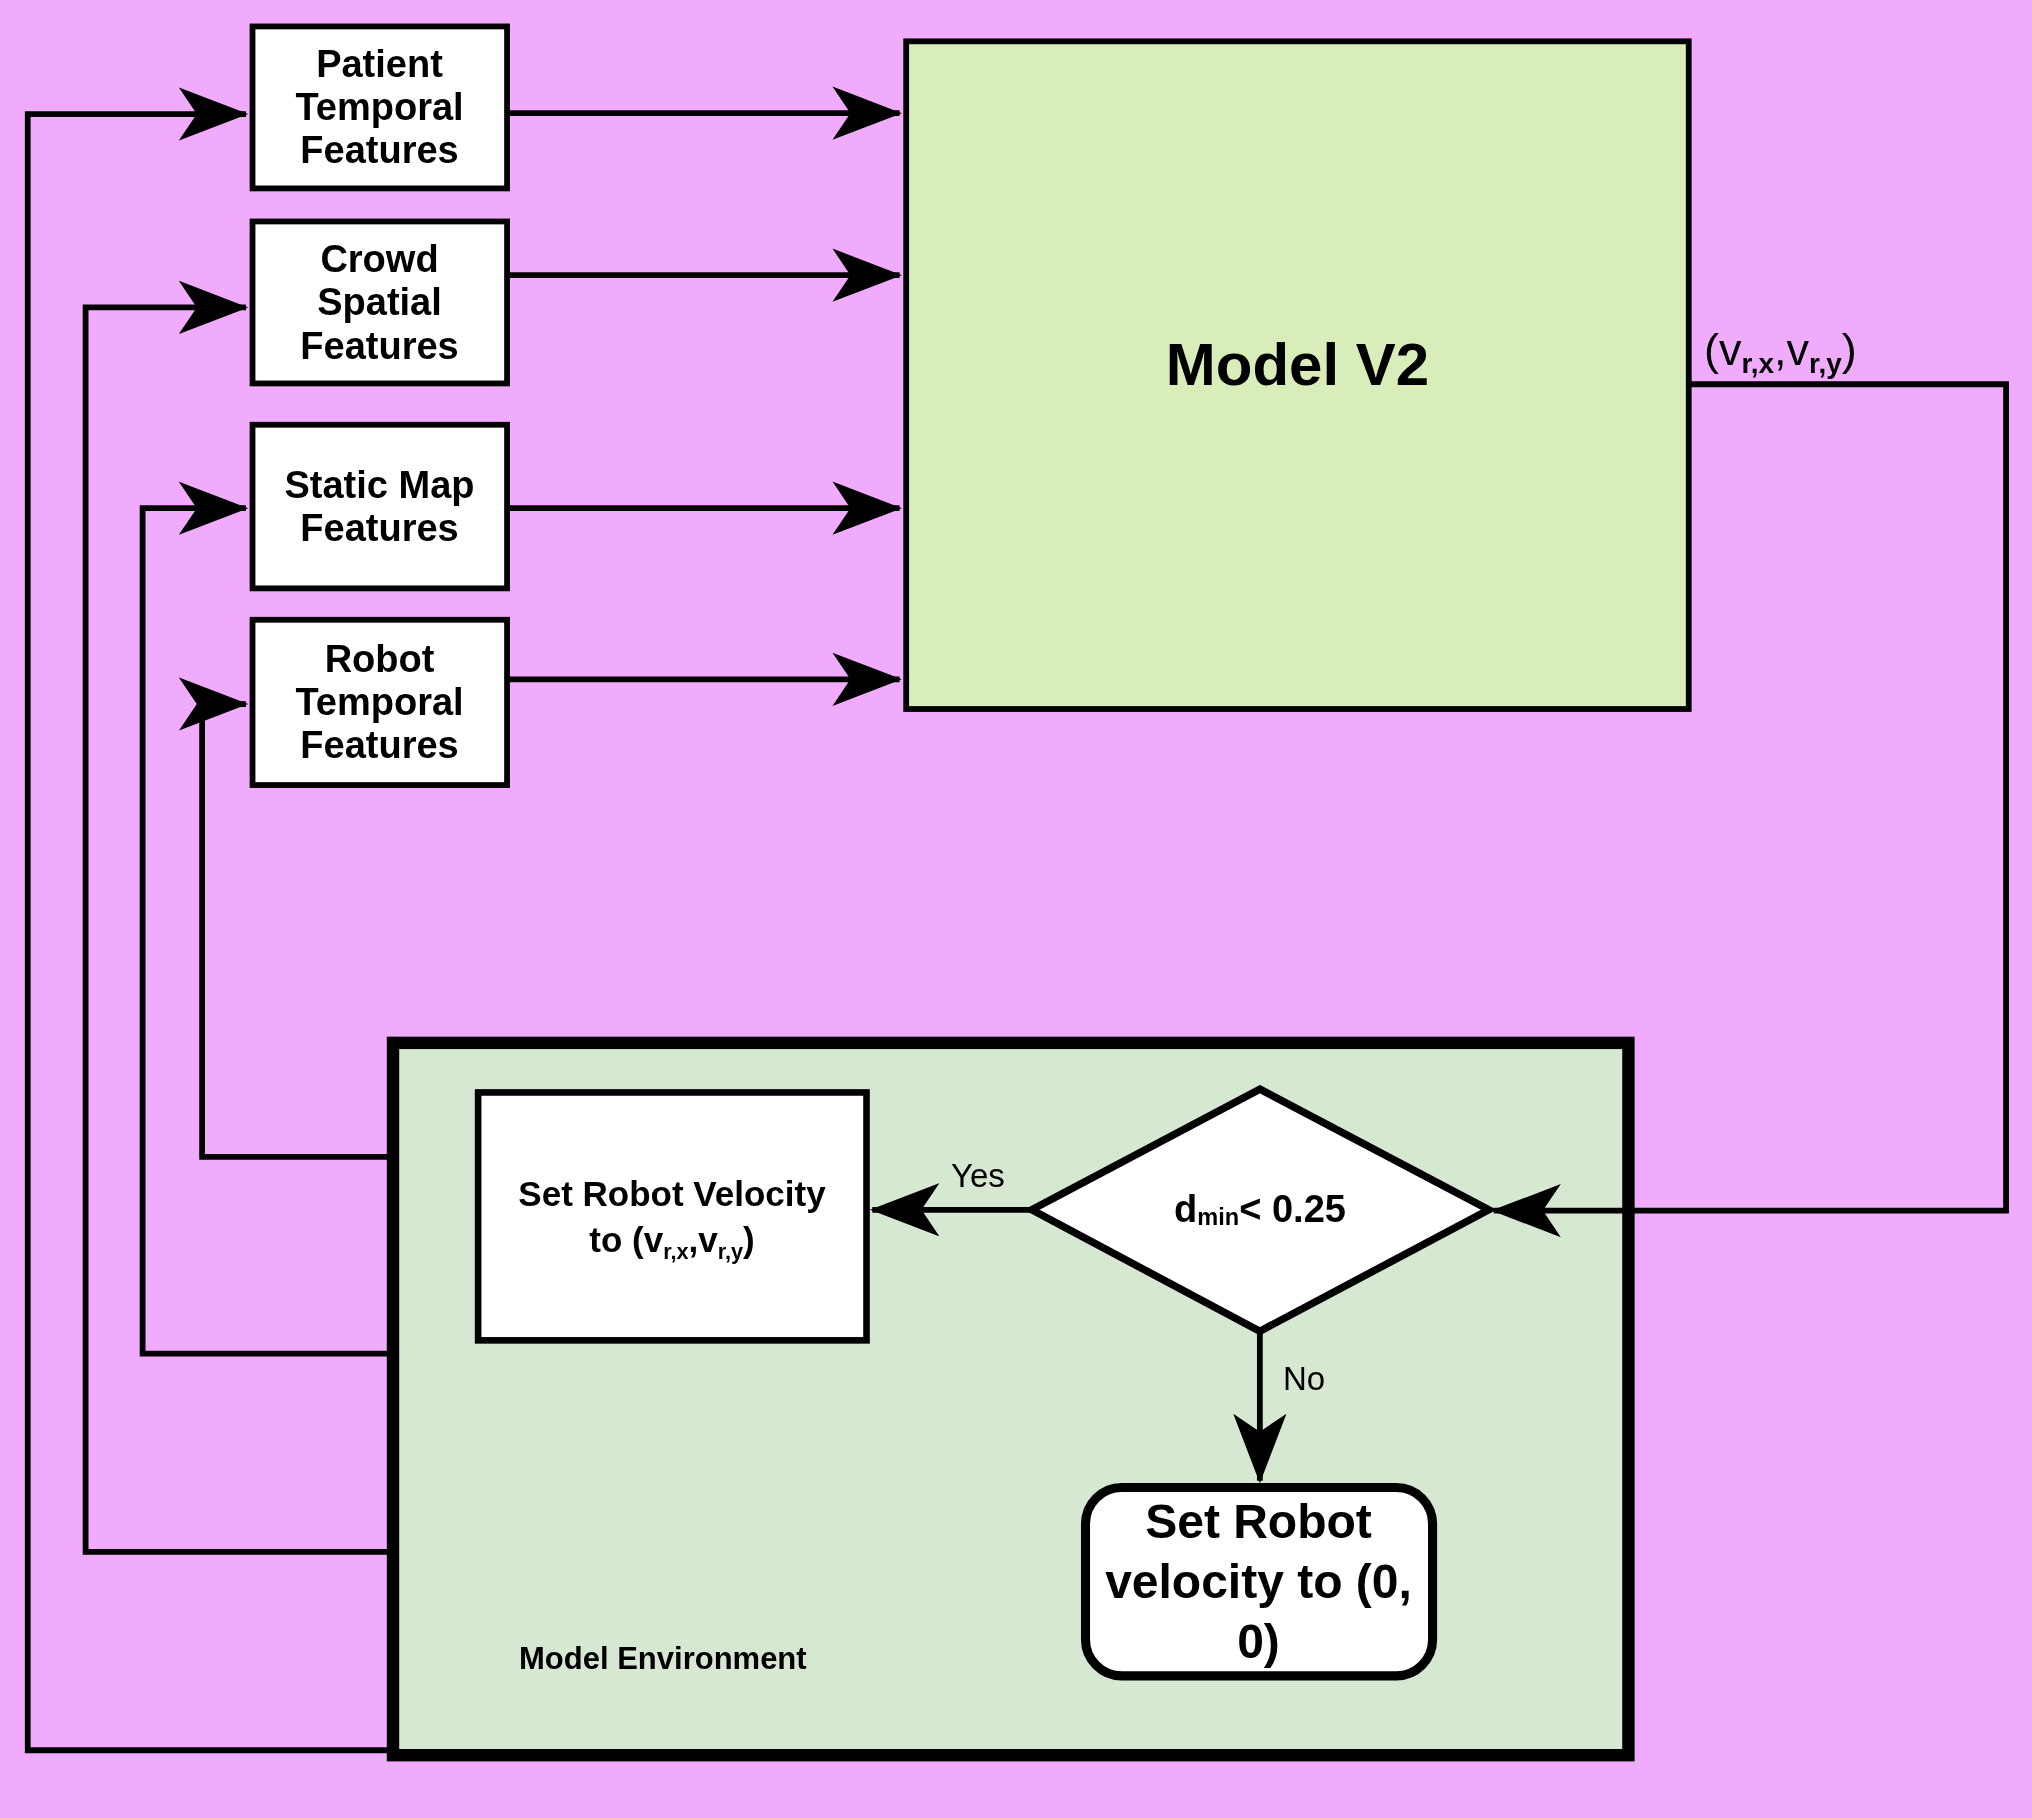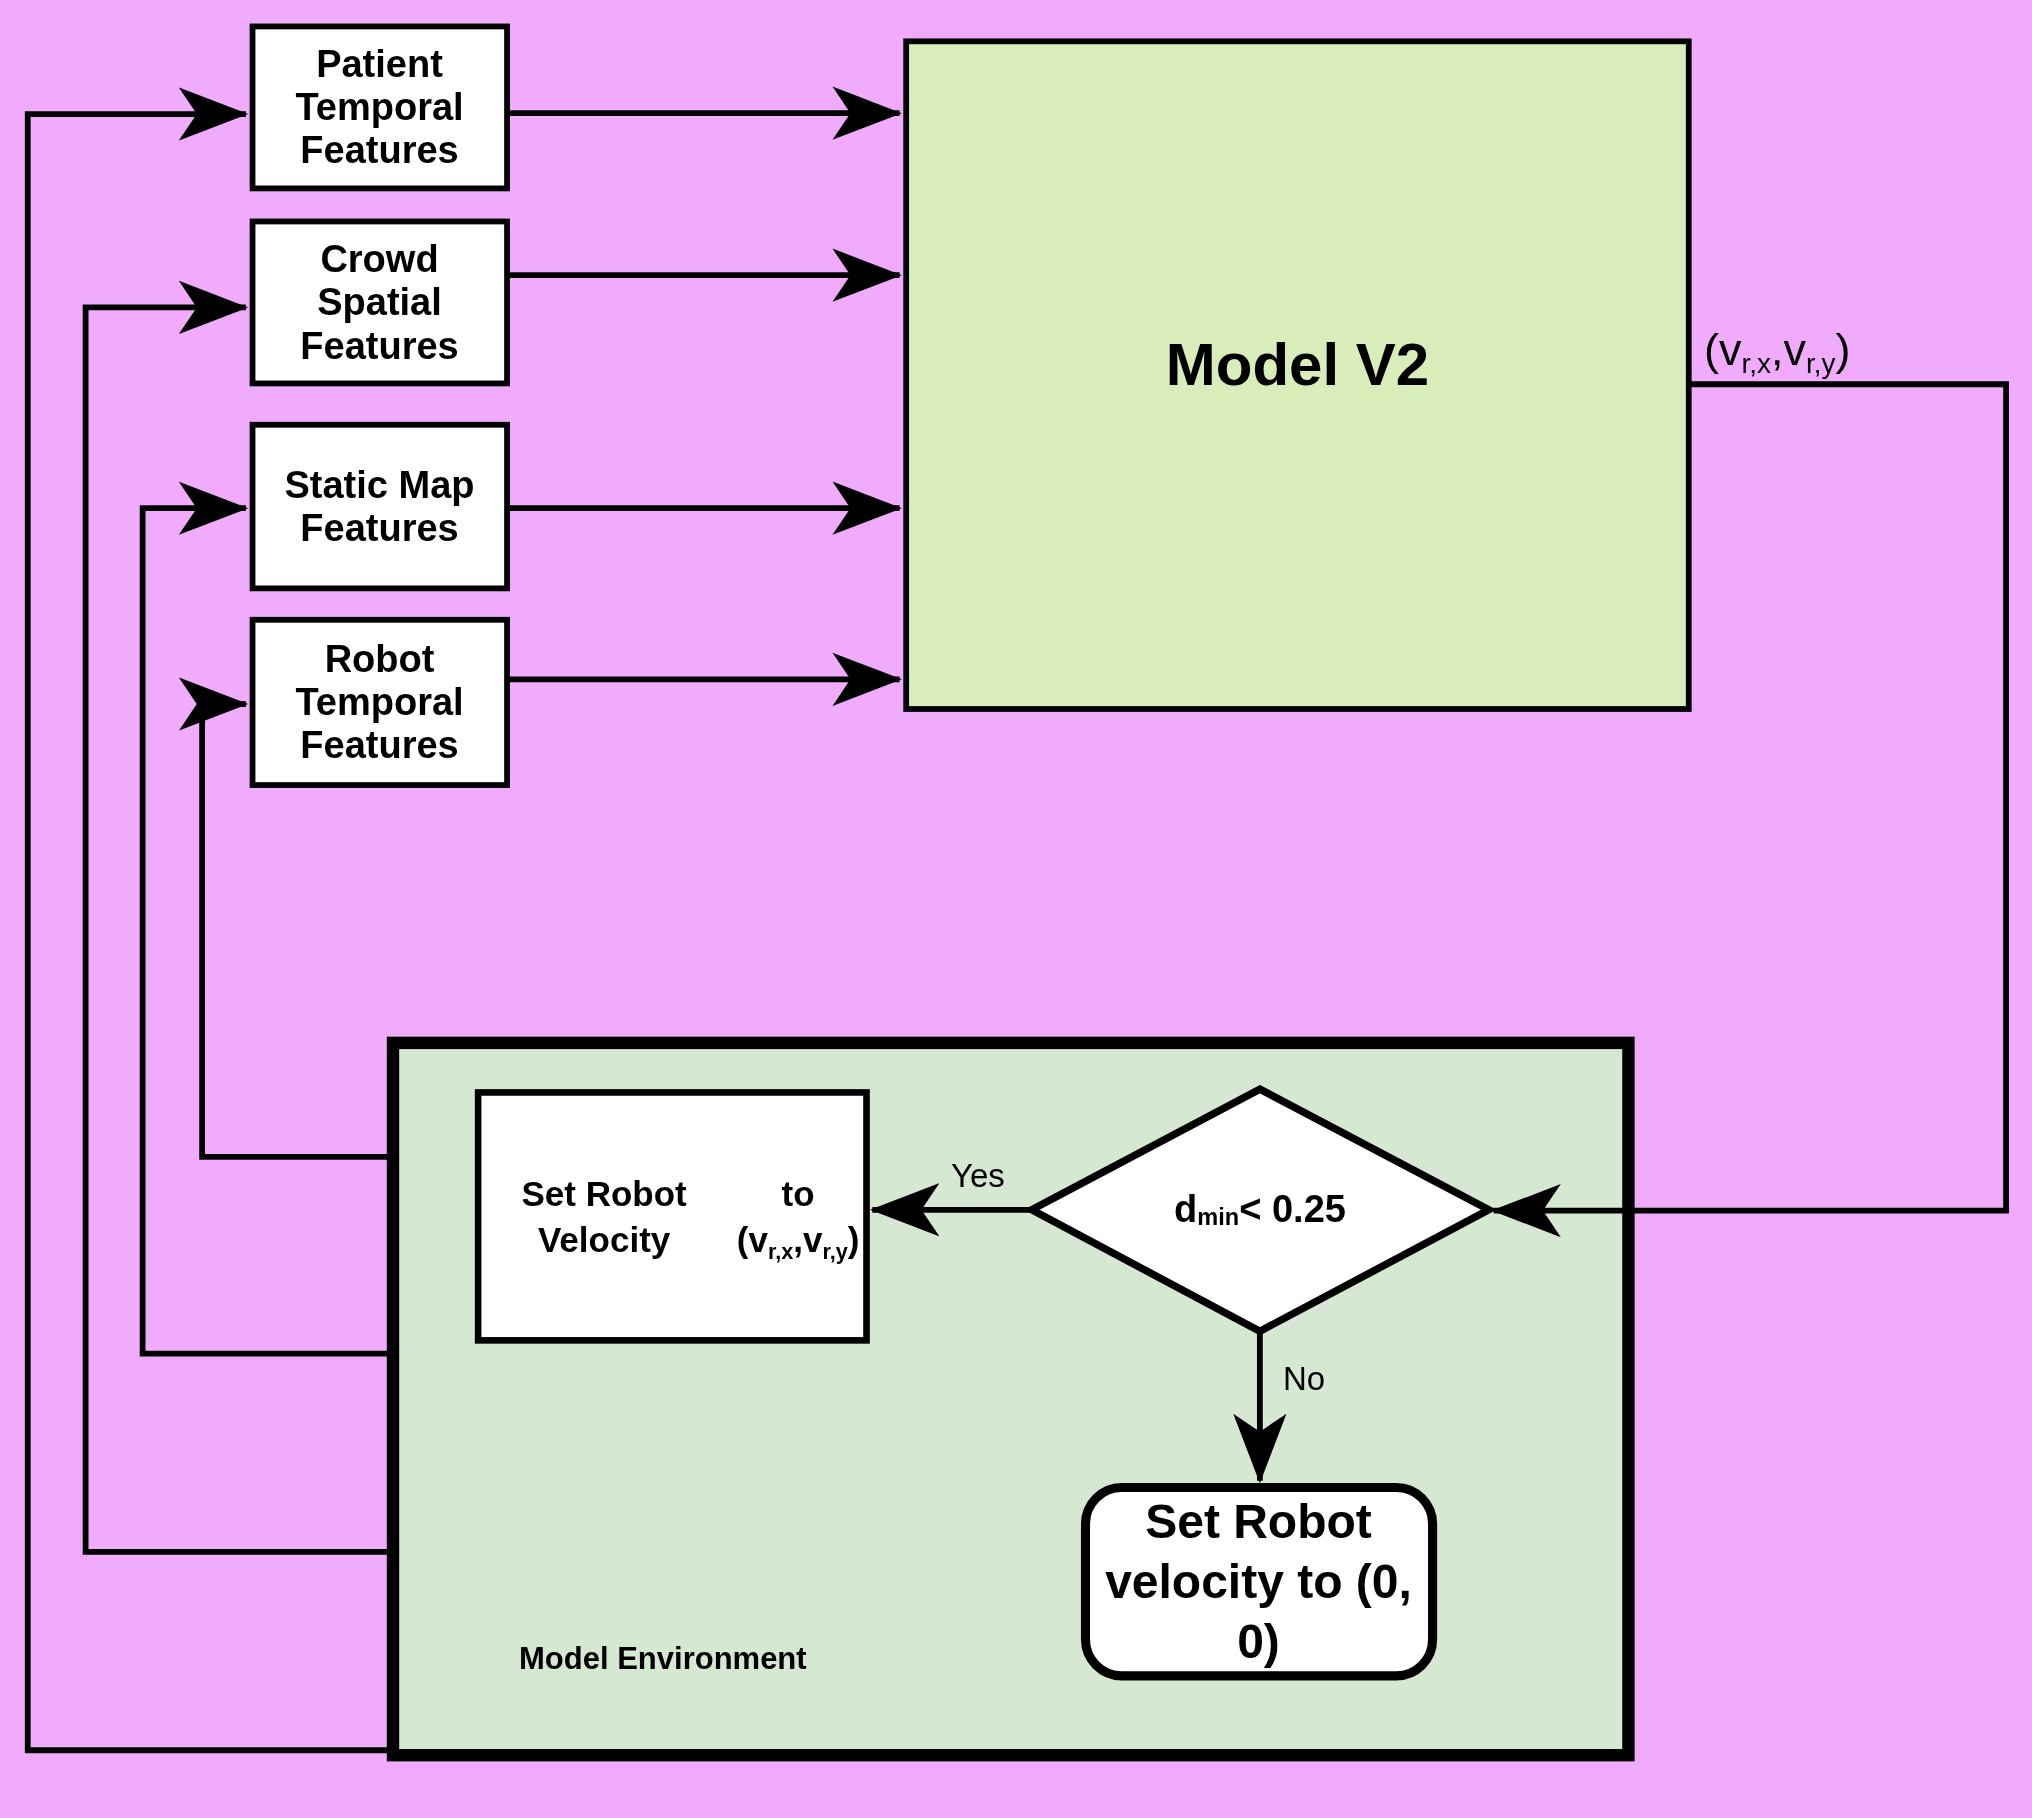--- a/index.html
+++ b/index.html
@@ -51,20 +51,21 @@
   .diamond-label { font-size: 38px; }
   .stop-label { font-size: 48px; line-height: 1.25; }
   .env-label { font-size: 31px; font-weight: bold; }
   .yesno-label { font-size: 33px; }
   .vec-label { font-size: 45px; }
   sub {
     font-size: 0.62em;
     vertical-align: baseline;
     position: relative;
     top: 0.30em;
+    font-weight: bold;
   }
 </style>
 </head>
 <body>
 
 <div id="diagram-root">
 
   <svg id="diagram-svg" viewBox="0 0 2459 2200">
     <defs>
       <marker id="arrowBlack" markerWidth="14" markerHeight="14" refX="11.6" refY="5" orient="auto" markerUnits="strokeWidth">
@@ -122,21 +123,21 @@
 Features</div>
 
   <div class="node-label feat-label" style="left:252px; top:620px; width:255px; height:165px;">Robot
 Temporal
 Features</div>
 
   <div class="node-label model-label" style="left:906px; top:31px; width:783px; height:668px;">Model V2</div>
 
   <div class="edge-label vec-label" style="left:1704px; top:324px;"><span>(v</span><sub>r,x</sub><span>,v</span><sub>r,y</sub><span>)</span></div>
 
-  <div class="node-label vel-box-label" style="left:478px; top:1093px; width:388px; height:248px; align-items:center;">
+  <div class="node-label vel-box-label" style="left:478px; top:1093px; width:388px; height:248px; flex-direction:column;align-items:center;">
     <div>Set Robot Velocity</div>
     <div><span>to (v</span><sub>r,x</sub><span>,v</span><sub>r,y</sub><span>)</span></div>
   </div>
 
   <div class="node-label diamond-label" style="left:1099px; top:1177px; width:322px; height:66px;"><span>d</span><sub>min</sub><span> &lt; 0.25</span></div>
 
   <div class="edge-label yesno-label" style="left:951px; top:1157px;">Yes</div>
 
   <div class="edge-label yesno-label" style="left:1283px; top:1360px;">No</div>
 

